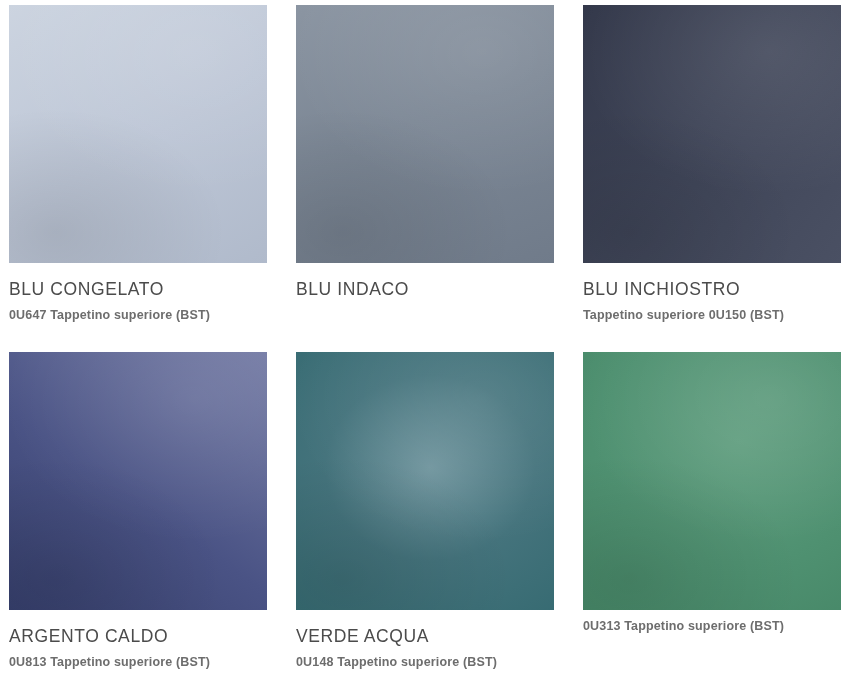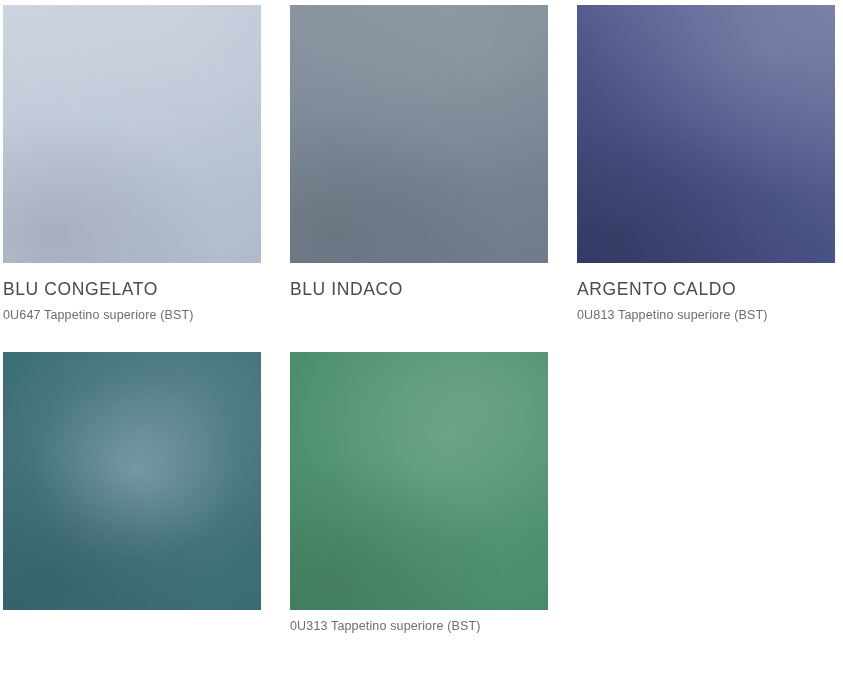--- a/index.html
+++ b/index.html
@@ -14,21 +14,21 @@
     font-family: "Liberation Sans", sans-serif;
     -webkit-font-smoothing: antialiased;
   }
 
   .swatch-grid {
     display: grid;
     grid-template-columns: 258px 258px 258px;
     grid-template-rows: auto auto;
     column-gap: 29px;
     row-gap: 29px;
-    padding: 5px 0 0 3px;
+    padding: 5px 0 0 9px;
     box-sizing: border-box;
   }
 
   .swatch-card {
     width: 258px;
   }
 
   .swatch-chip {
     width: 258px;
     height: 258px;
@@ -57,49 +57,56 @@
     font-weight: 400;
     white-space: nowrap;
   }
 
   .swatch-code {
     margin: 9px 0 0 0;
     font-size: 12.5px;
     line-height: 15px;
     letter-spacing: 0.15px;
     color: #6d6d6d;
-    font-weight: 400;
+    font-weight: 700;
     white-space: nowrap;
   }
 </style>
 </head>
 <body>
 
 <div class="swatch-grid">
 
   <div class="swatch-card">
     <div class="swatch-chip" style="background: linear-gradient(150deg, rgb(204, 212, 224) 0%, rgb(189, 198, 214) 52%, rgb(176, 186, 203) 100%);"></div>
     <div class="swatch-name">BLU CONGELATO</div>
     <div class="swatch-code">0U647 Tappetino superiore (BST)</div>
   </div>
 
   <div class="swatch-card">
     <div class="swatch-chip" style="background: linear-gradient(160deg, rgb(139, 149, 162) 0%, rgb(124, 135, 149) 45%, rgb(112, 123, 138) 100%);"></div>
     <div class="swatch-name">BLU INDACO</div>
   </div>
 
+  <div class="swatch-card">
+    <div class="swatch-chip" style="background: linear-gradient(125deg, rgb(51, 56, 74) 0%, rgb(62, 68, 87) 45%, rgb(74, 80, 99) 100%);"></div>
+    <div class="swatch-name">BLU INCHIOSTRO</div>
+    <div class="swatch-code">Tappetino superiore 0U150 (BST)</div>
+  </div>
 
   <div class="swatch-card">
     <div class="swatch-chip" style="background: linear-gradient(35deg, rgb(54, 63, 108) 0%, rgb(74, 83, 133) 45%, rgb(115, 122, 164) 100%);"></div>
     <div class="swatch-name">ARGENTO CALDO</div>
     <div class="swatch-code">0U813 Tappetino superiore (BST)</div>
   </div>
 
   <div class="swatch-card">
     <div class="swatch-chip" style="background: radial-gradient(85% 75% at 52% 45%, rgb(111, 148, 157) 0%, rgb(68, 115, 124) 48%, rgb(53, 106, 113) 100%);"></div>
+    <div class="swatch-name">VERDE ACQUA</div>
+    <div class="swatch-code">0U148 Tappetino superiore (BST)</div>
   </div>
 
   <div class="swatch-card">
     <div class="swatch-chip" style="background: radial-gradient(95% 85% at 60% 35%, rgb(95, 157, 126) 0%, rgb(79, 145, 113) 55%, rgb(70, 135, 103) 100%);"></div>
     <div class="swatch-code">0U313 Tappetino superiore (BST)</div>
   </div>
 
 </div>
 
 </body></html>

